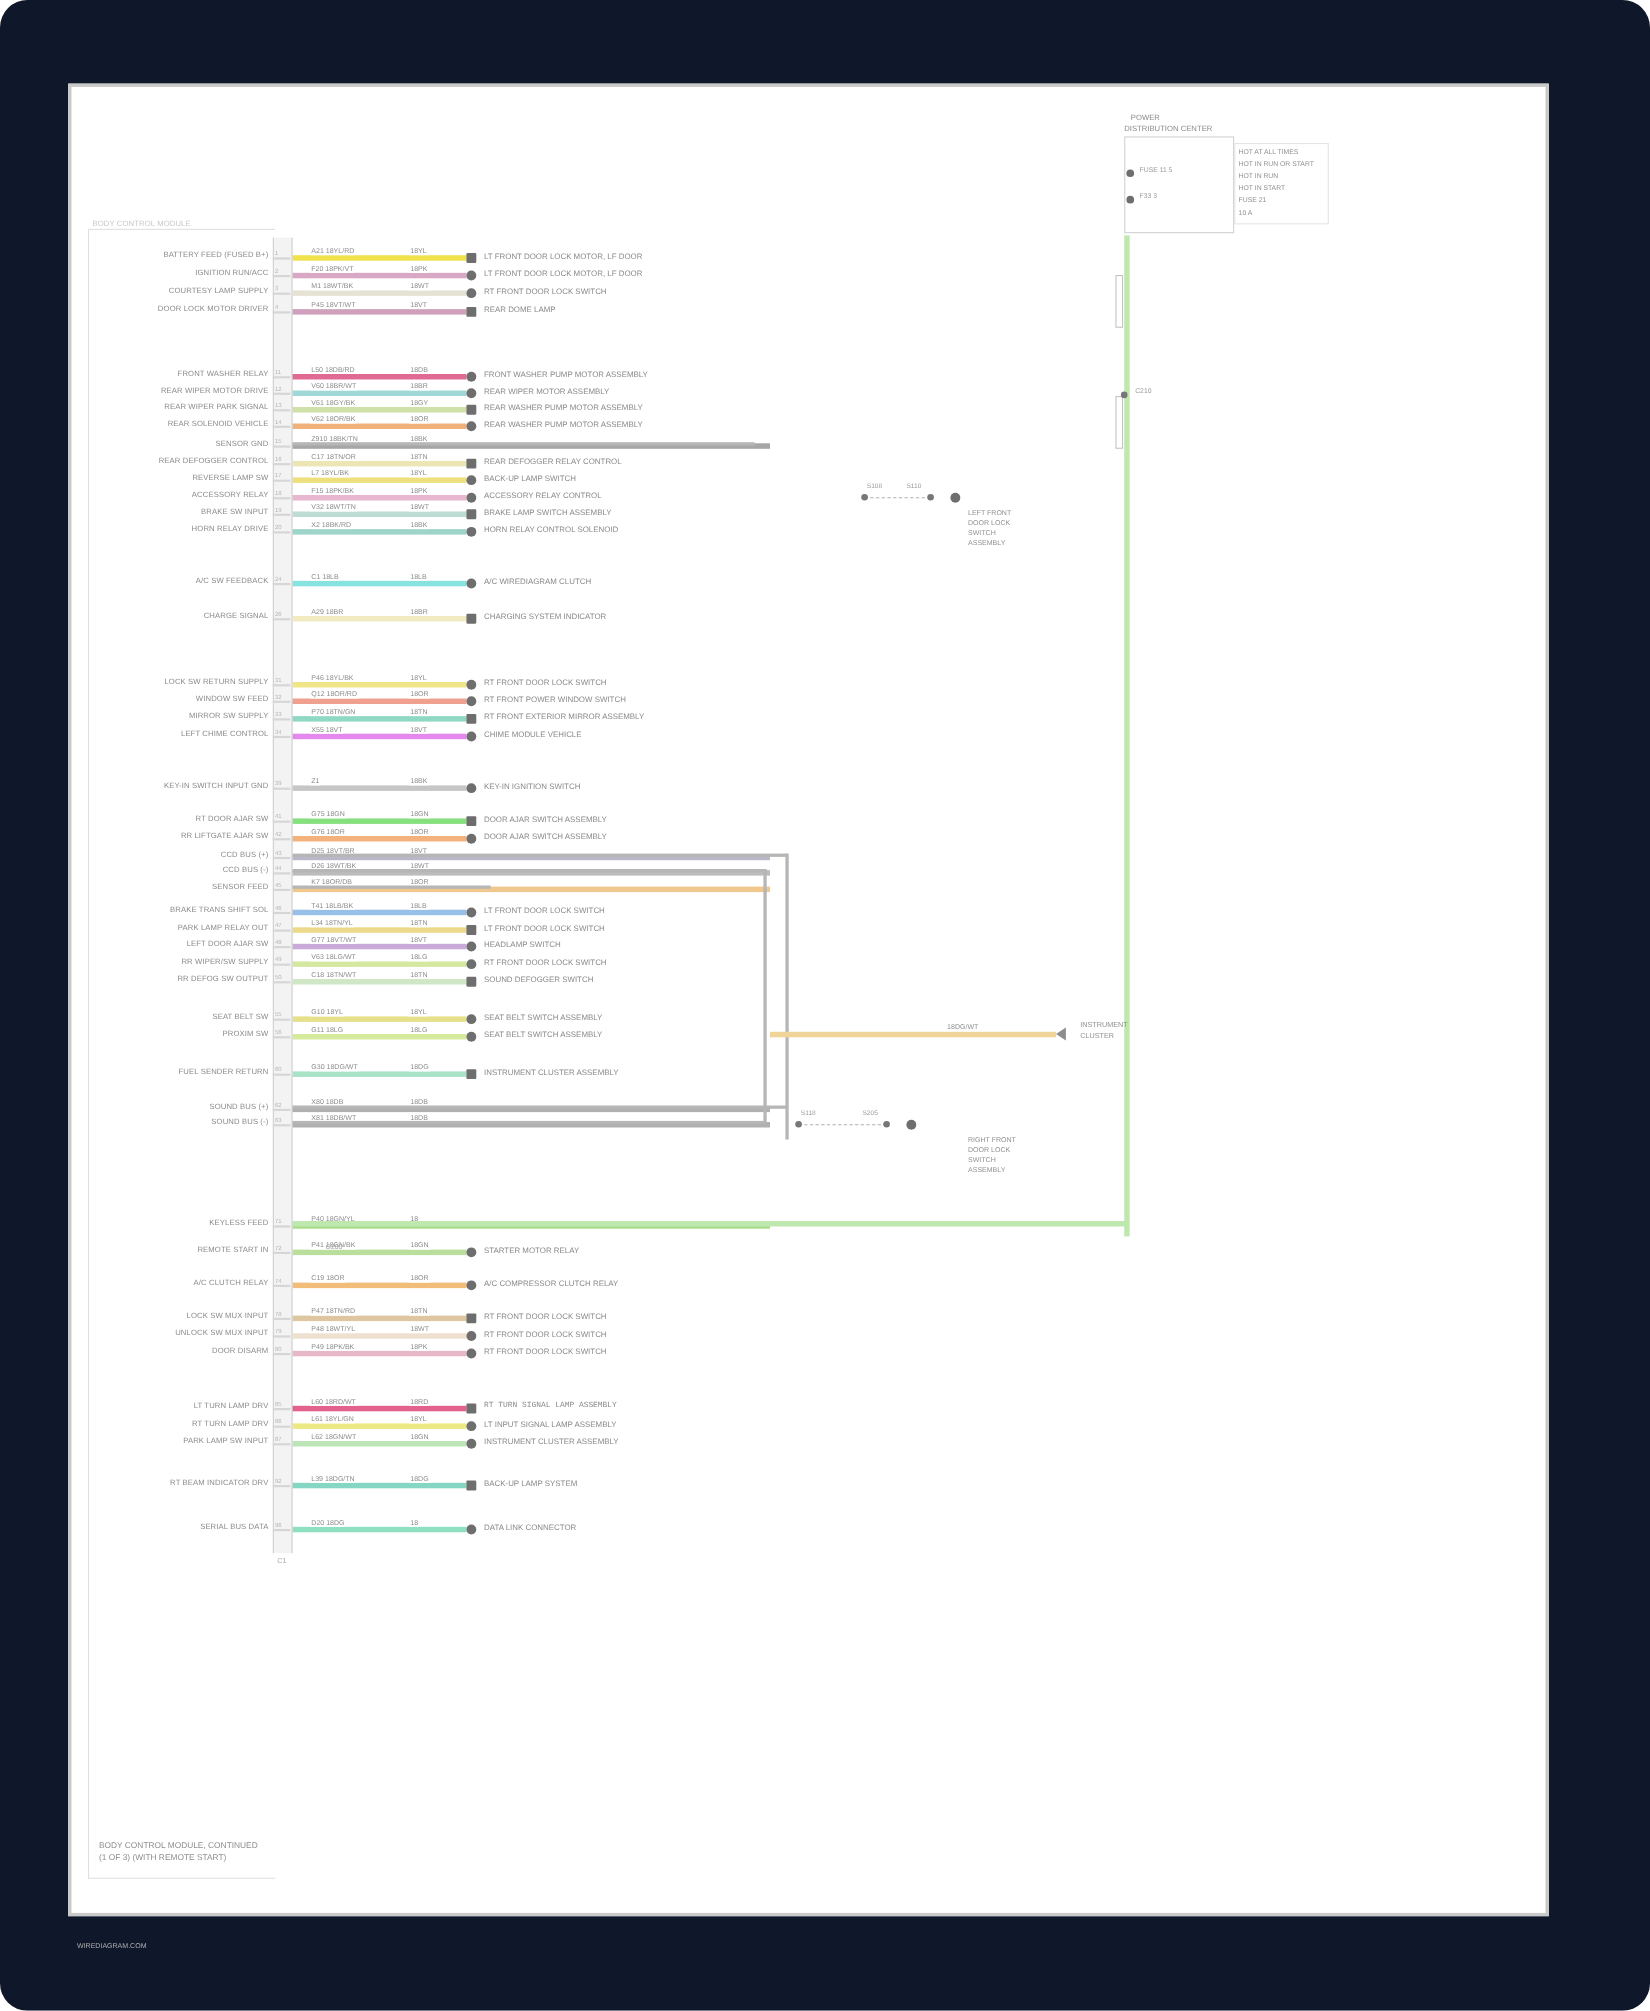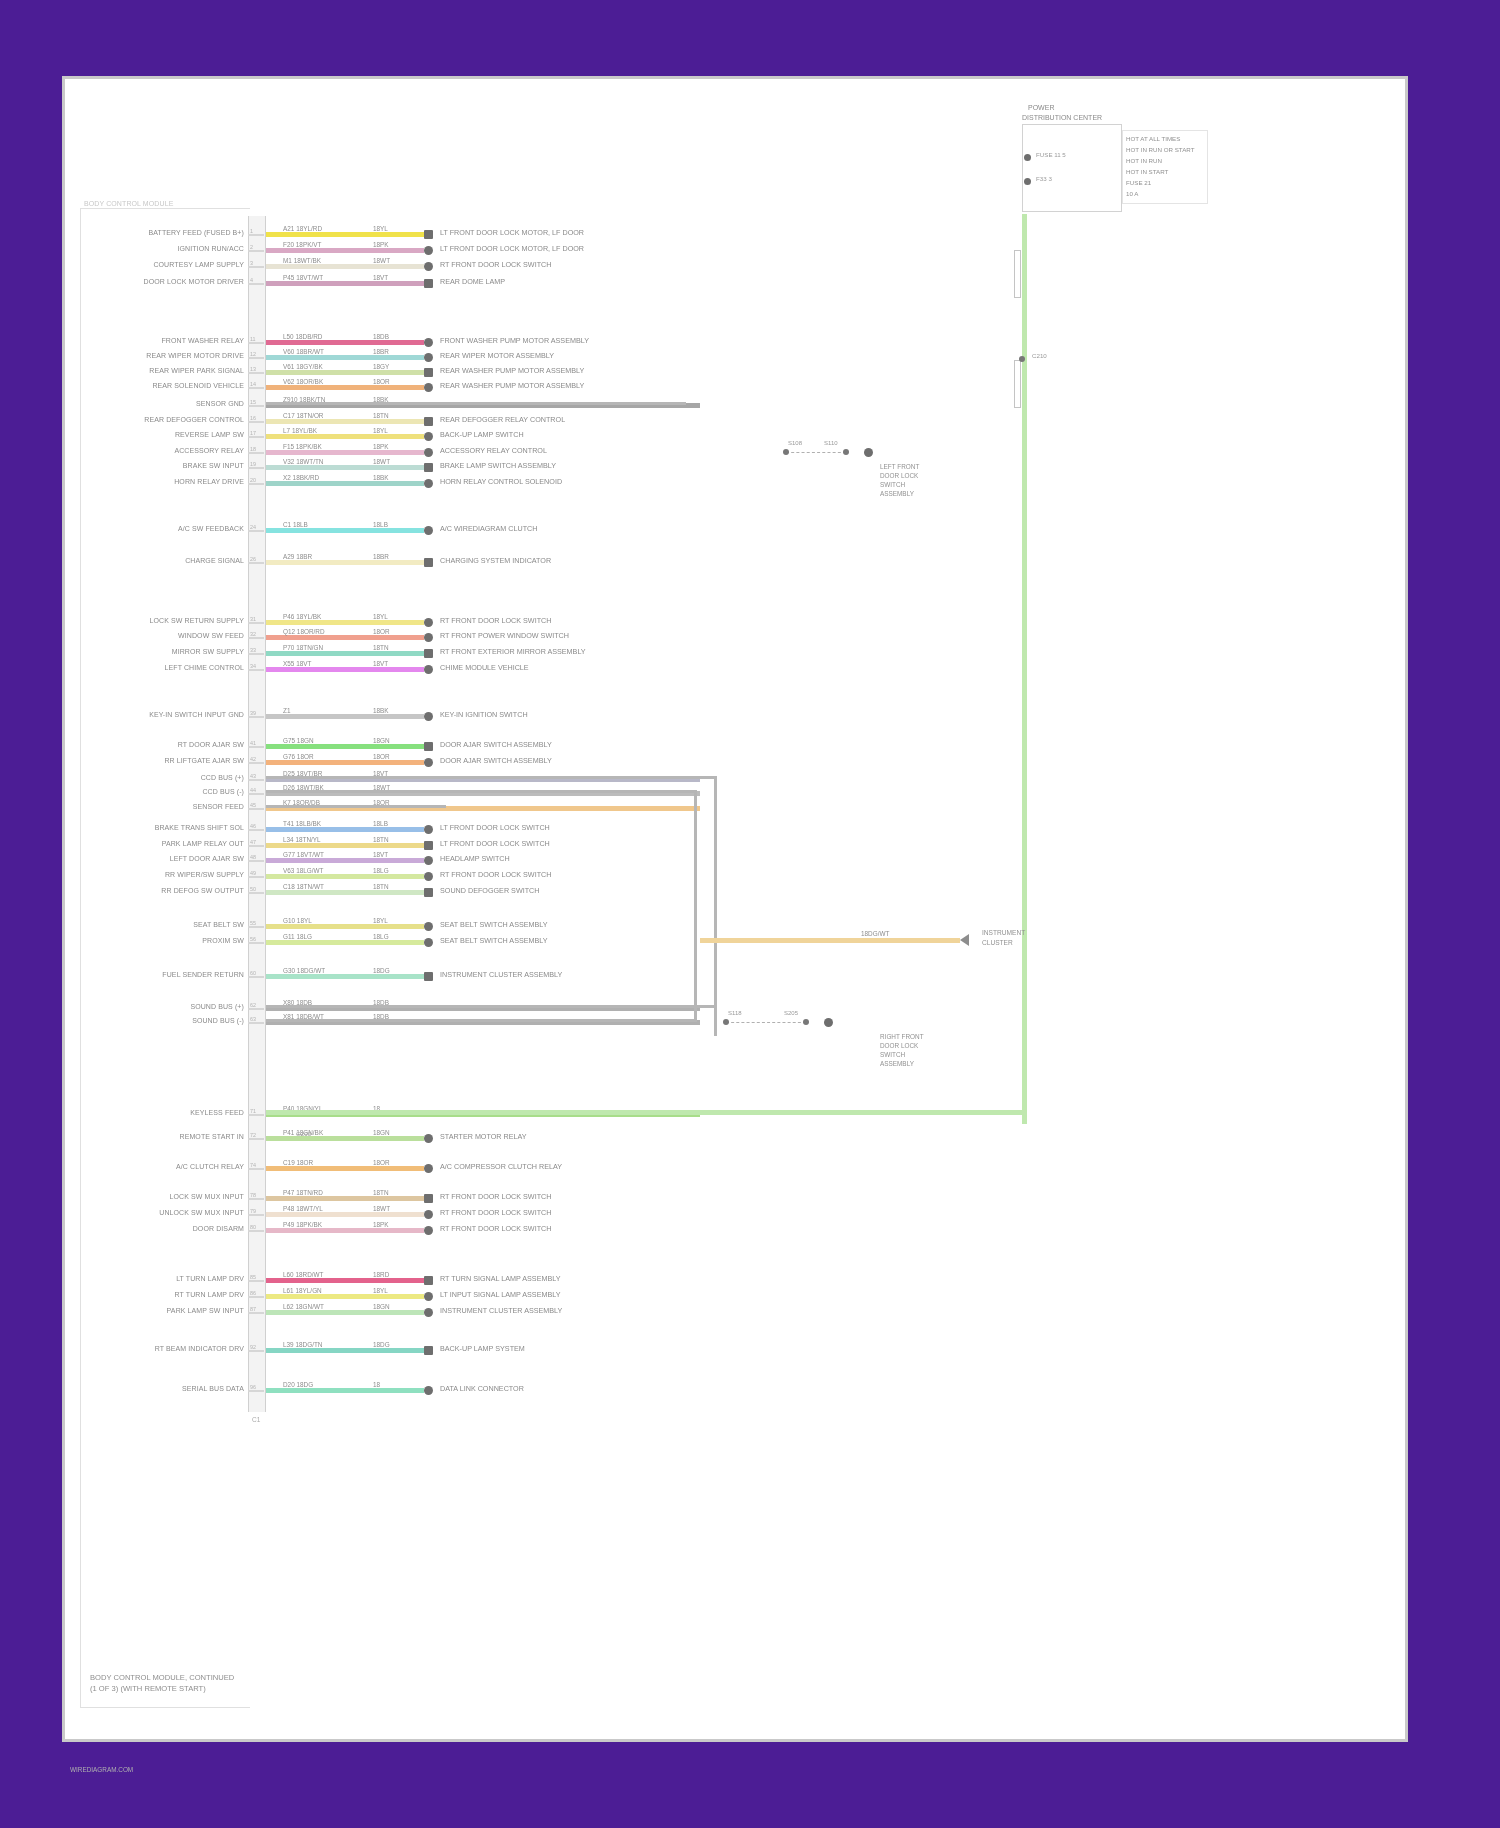--- a/index.html
+++ b/index.html
@@ -1,18 +1,18 @@
 <!DOCTYPE html>
 <html><head>
 <meta charset="utf-8">
 <title>Wiring Diagram</title>
 <style>
   html,body{margin:0;padding:0;background:#ffffff;}
   body{width:1500px;height:1828px;position:relative;font-family:"Liberation Sans",sans-serif;}
-  #sheet{position:absolute;left:0;top:0;width:1500px;height:1828px;background:#4c1d95;}
+  #sheet{position:absolute;left:0;top:0;width:1500px;height:1828px;background:#0f172a;border-radius:25px;}
   #frame{position:absolute;left:62px;top:76px;width:1346px;height:1666px;border:3px solid #c9c9c9;background:#fff;box-sizing:border-box;}
 
   
   .abs{position:absolute;}
   .lbl{position:absolute;font-size:7.2px;color:#8a8a8a;white-space:nowrap;letter-spacing:.1px;}
   .tiny{font-size:6.2px;color:#9a9a9a;white-space:nowrap;position:absolute;}
   .wirecode{position:absolute;font-size:6.4px;color:#8d8d8d;white-space:nowrap;background:#fff;padding:0 1px;}
   .gauge{position:absolute;font-size:6.4px;color:#8d8d8d;white-space:nowrap;background:#fff;padding:0 1px;}
   .dest{position:absolute;font-size:7.2px;color:#8a8a8a;white-space:nowrap;}
   .conncol{position:absolute;width:16px;background:#f3f3f3;border-left:1.5px solid #d0d0d0;border-right:1.5px solid #d0d0d0;}
@@ -374,21 +374,21 @@
     <div class="gauge" style="left: 372px; top: 1221px;">18PK</div>
     <div class="dot" style="left: 424px; top: 1225.5px;"></div>
     <div class="dest" style="left: 440px; top: 1224px;">RT FRONT DOOR LOCK SWITCH</div>
     <div class="pinrow" style="left: 248px; top: 1280px;"></div>
     <div class="tiny" style="left: 250px; top: 1274px; font-size: 5.4px; color: rgb(180, 180, 180);">85</div>
     <div class="lbl" style="left: auto; top: 1275px; font-size: 7px; right: 1256px; text-align: right;">LT TURN LAMP DRV</div>
     <div class="wire" style="left: 266px; top: 1278px; width: 158px; background: rgb(227, 98, 140); height: 4.5px;"></div>
     <div class="wirecode" style="left: 282px; top: 1271px;">L60 18RD/WT</div>
     <div class="gauge" style="left: 372px; top: 1271px;">18RD</div>
     <div class="dot sq" style="left: 424px; top: 1275.5px;"></div>
-    <div class="dest" style="left: 440px; top: 1274px;">RT TURN SIGNAL LAMP ASSEMBLY</div>
+    <div class="dest" style="left: 440px; top: 1274px; font-family: Liberation Mono, monospace;">RT TURN SIGNAL LAMP ASSEMBLY</div>
     <div class="pinrow" style="left: 248px; top: 1296px;"></div>
     <div class="tiny" style="left: 250px; top: 1290px; font-size: 5.4px; color: rgb(180, 180, 180);">86</div>
     <div class="lbl" style="left: auto; top: 1291px; font-size: 7px; right: 1256px; text-align: right;">RT TURN LAMP DRV</div>
     <div class="wire" style="left: 266px; top: 1294px; width: 158px; background: rgb(236, 233, 130); height: 4.5px;"></div>
     <div class="wirecode" style="left: 282px; top: 1287px;">L61 18YL/GN</div>
     <div class="gauge" style="left: 372px; top: 1287px;">18YL</div>
     <div class="dot" style="left: 424px; top: 1291.5px;"></div>
     <div class="dest" style="left: 440px; top: 1290px;">LT INPUT SIGNAL LAMP ASSEMBLY</div>
     <div class="pinrow" style="left: 248px; top: 1312px;"></div>
     <div class="tiny" style="left: 250px; top: 1306px; font-size: 5.4px; color: rgb(180, 180, 180);">87</div>

